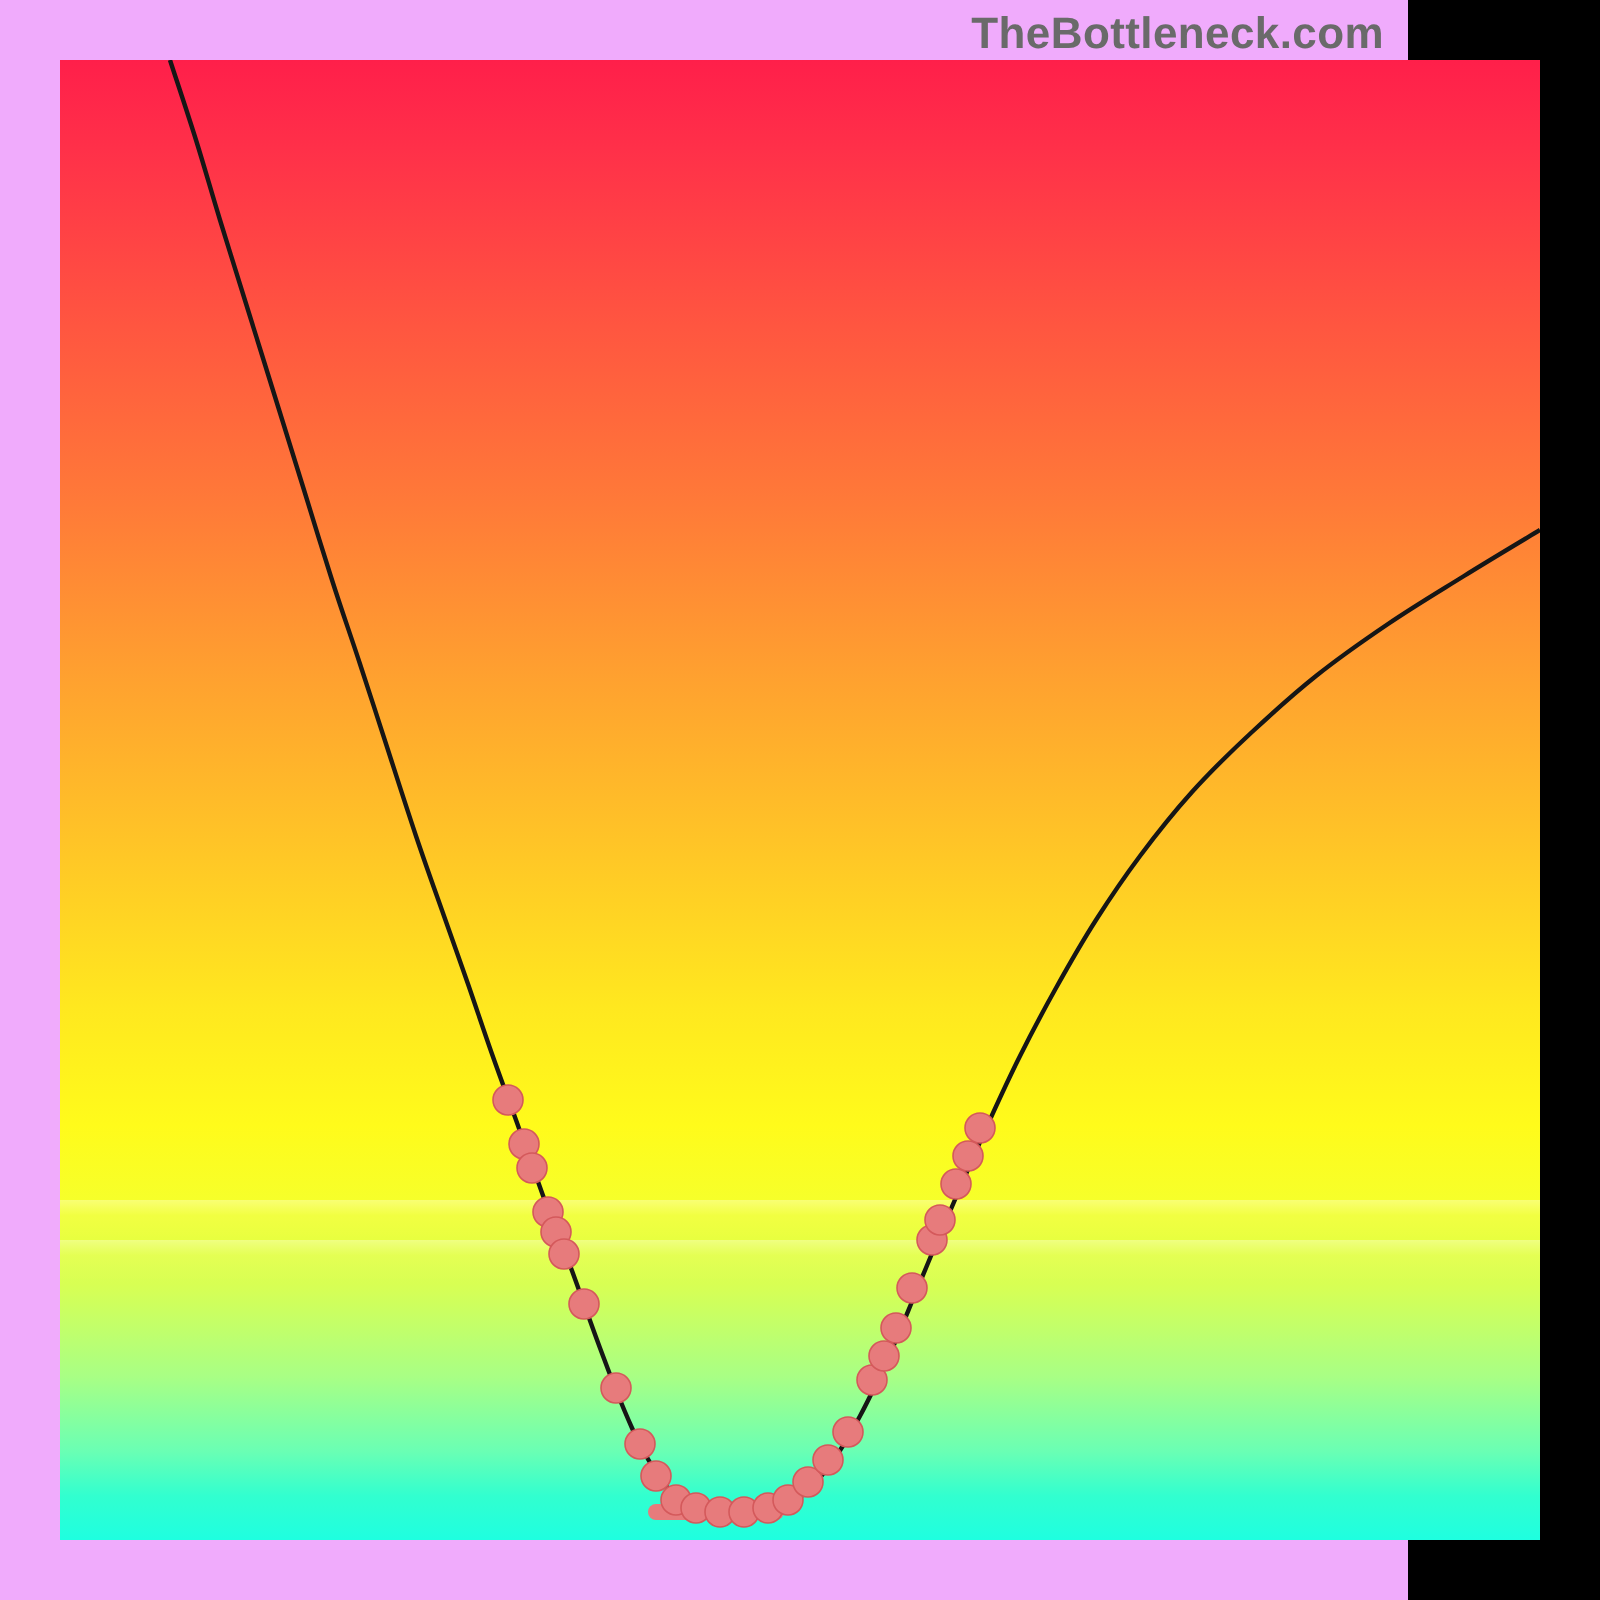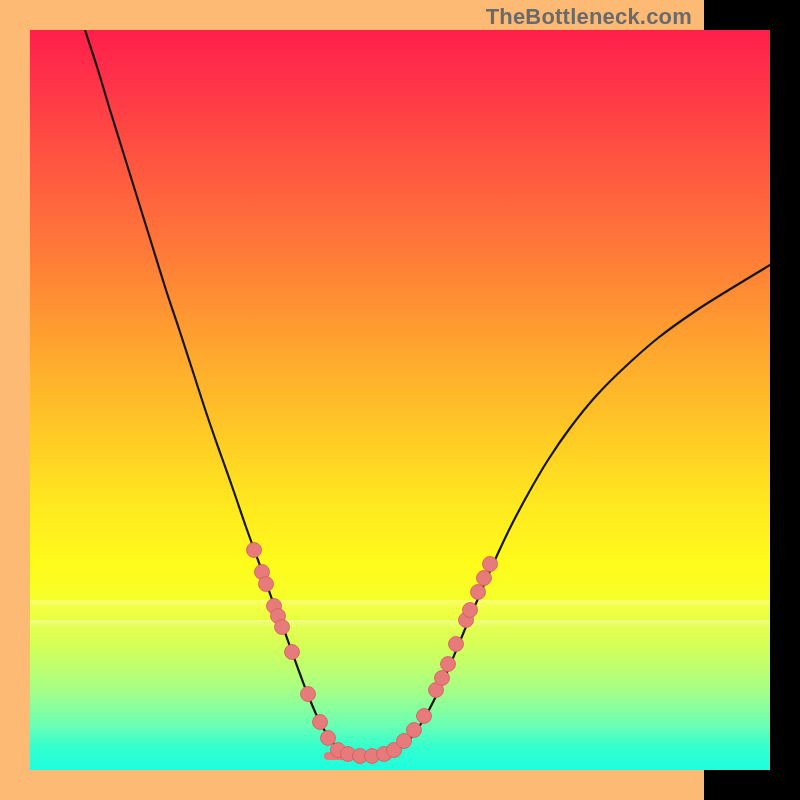--- a/index.html
+++ b/index.html
@@ -1,21 +1,21 @@
 <!DOCTYPE html>
 <html><head>
 <meta charset="utf-8">
 <style>
   * { margin: 0; padding: 0; box-sizing: border-box; }
   html, body { width: 800px; height: 800px; overflow: hidden; background: #000; }
   .frame {
     position: relative;
     width: 704px;
     height: 800px;
-    background: #fdba74;
+    background: #f0abfc;
   }
   .watermark {
     position: absolute;
     top: 4px;
     right: 12px;
     font-family: Arial, Helvetica, sans-serif;
     font-size: 22px;
     font-weight: 600;
     color: #6a6a6a;
     letter-spacing: 0.2px;

